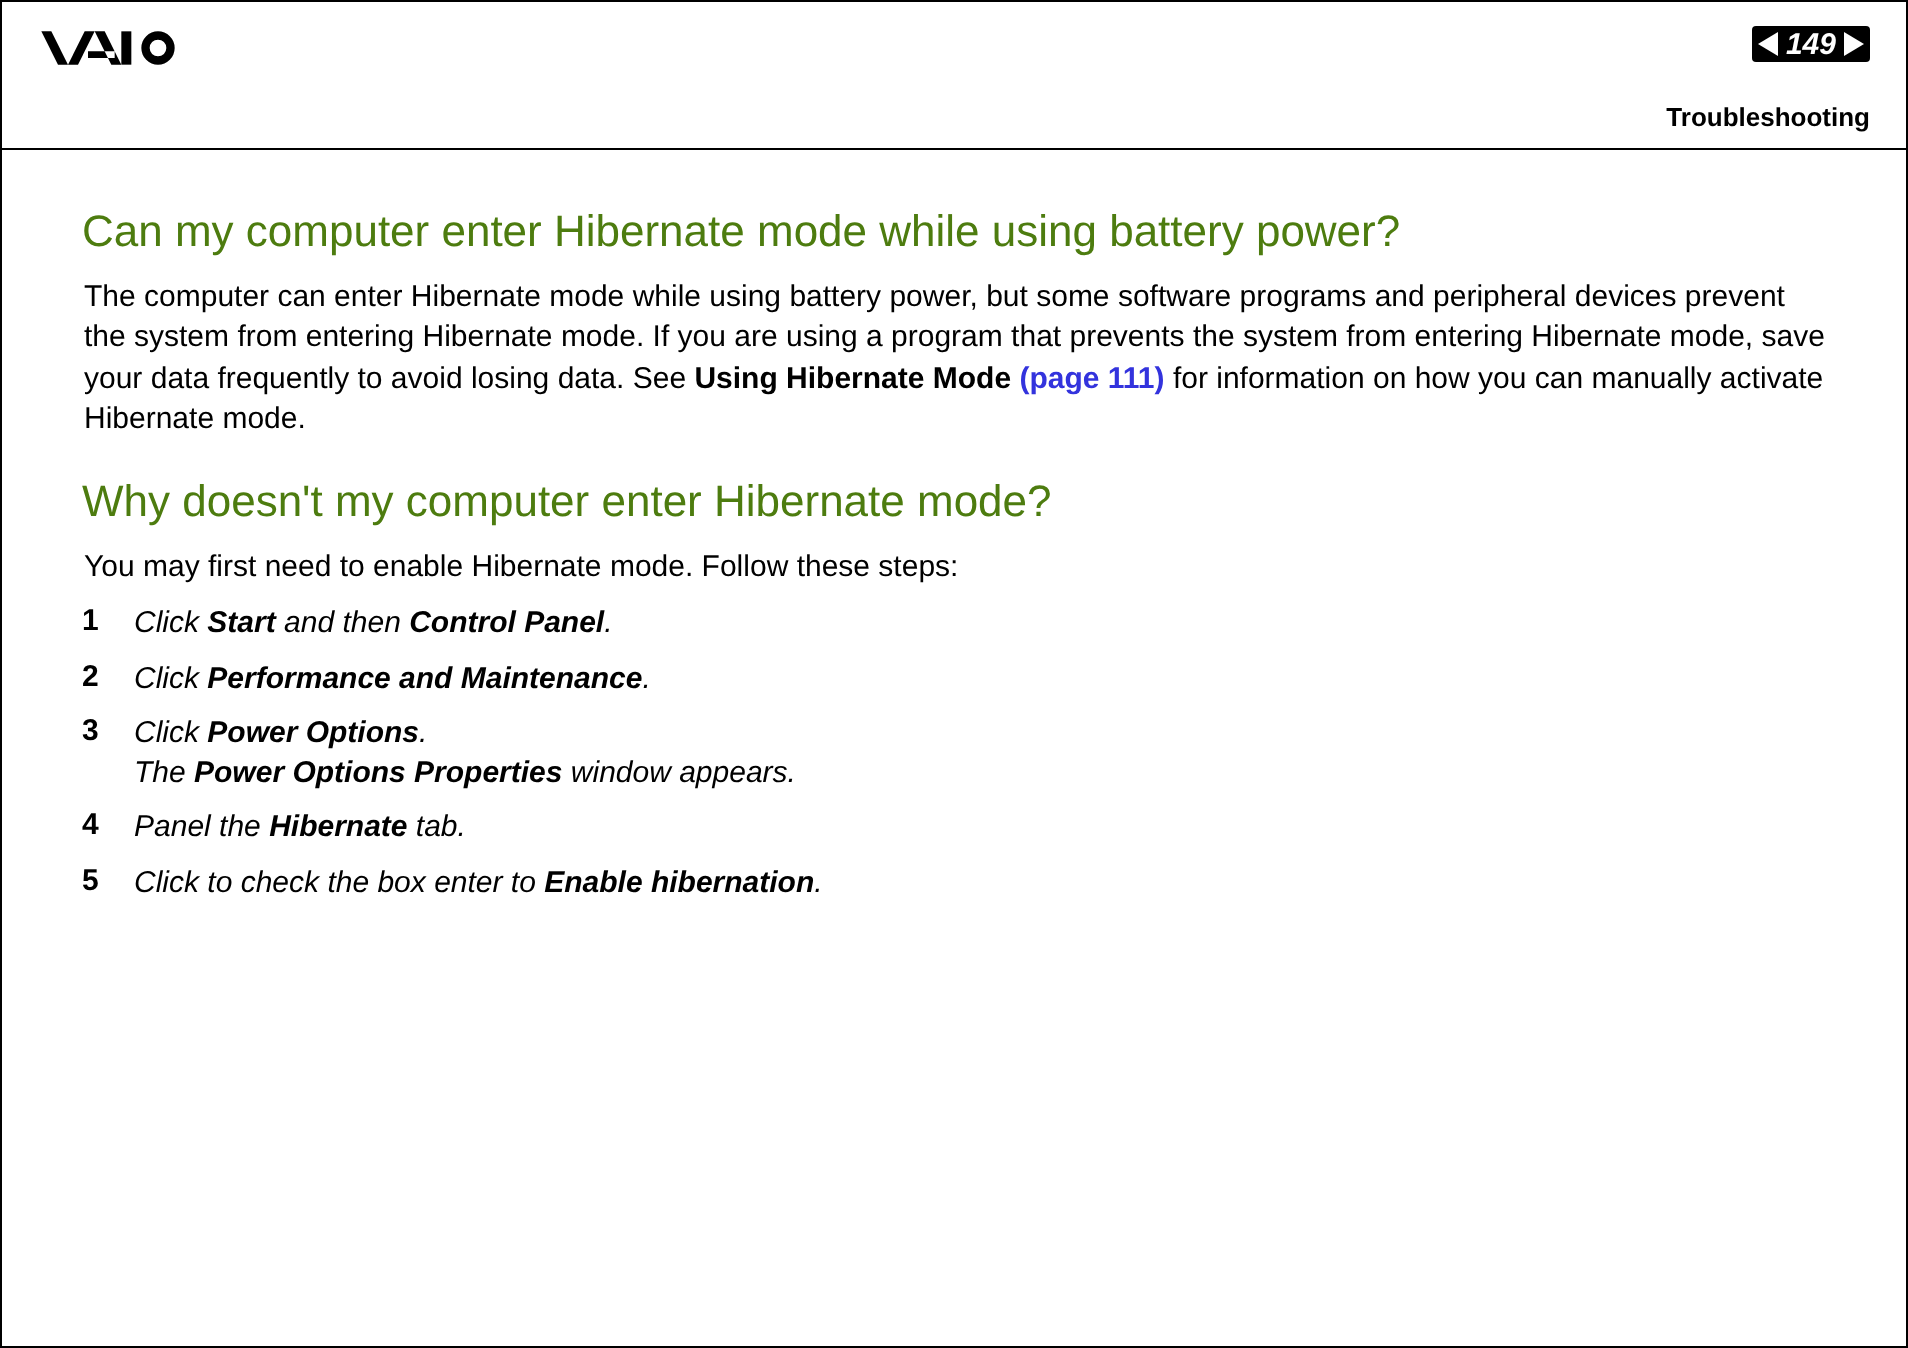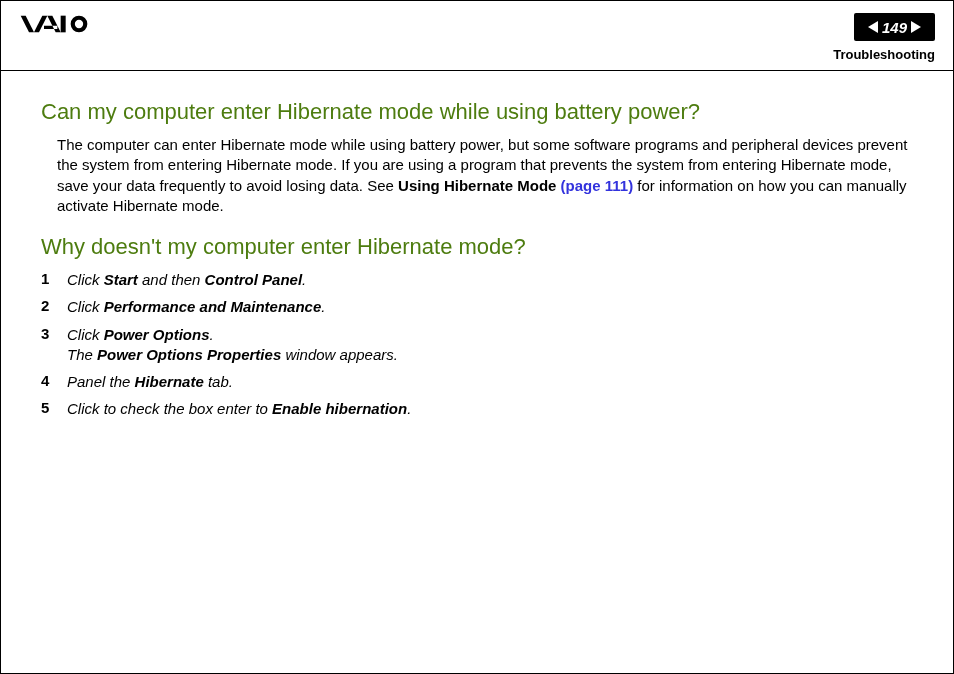--- a/index.html
+++ b/index.html
@@ -27,50 +27,50 @@
     text-align: right;
   }
   .pagenav {
     display: inline-flex;
     align-items: center;
     background: #000;
     color: #fff;
     font-weight: bold;
     font-style: italic;
     font-size: 15px;
-    padding: 0 14px;
-    height: 28px;
+    padding: 0 3px;
+    height: 18px;
     border-radius: 2px;
   }
   .pagenav .arrow {
     display: inline-block;
     width: 0; height: 0;
     border-top: 6px solid transparent;
     border-bottom: 6px solid transparent;
   }
   .pagenav .arrow-left { border-right: 10px solid #fff; margin-right: 4px; }
   .pagenav .arrow-right { border-left: 10px solid #fff; margin-left: 4px; }
   .section {
     font-weight: bold;
     font-size: 13px;
-    margin-top: 6px;
+    margin-top: 18px;
   }
   .content {
     padding: 28px 40px 20px 40px;
     font-size: 15px;
     color: #000;
   }
   h2 {
     color: #4d7c0f;
     font-weight: normal;
     font-size: 22px;
     margin: 0 0 10px 0;
   }
   p {
-    margin: 0 0 18px 16px;
+    margin: 0 0 18px 1px;
     line-height: 1.35;
   }
   .link {
     color: #3333dd;
     font-weight: bold;
   }
   .steps {
     list-style: none;
     padding: 0;
     margin: 8px 0 0 0;
@@ -112,20 +112,21 @@
   </div>
 </div>
 
 <div class="content">
   <h2>Can my computer enter Hibernate mode while using battery power?</h2>
   <p>
     <span>The computer can enter Hibernate mode while using battery power, but some software programs and peripheral devices prevent the system from entering Hibernate mode. If you are using a program that prevents the system from entering Hibernate mode, save your data frequently to avoid losing data. See </span><b>Using Hibernate Mode</b><span class="link"> (page 111)</span><span> for information on how you can manually activate Hibernate mode.</span>
   </p>
 
   <h2>Why doesn't my computer enter Hibernate mode?</h2>
+  <p style="margin-bottom:6px">You may first need to enable Hibernate mode. Follow these steps:</p>
 
   <ol class="steps">
     <li>
       <span class="num">1</span>
       <span class="txt"><span>Click </span><b>Start</b><span> and then </span><b>Control Panel</b><span>.</span></span>
     </li>
     <li>
       <span class="num">2</span>
       <span class="txt"><span>Click </span><b>Performance and Maintenance</b><span>.</span></span>
     </li>

